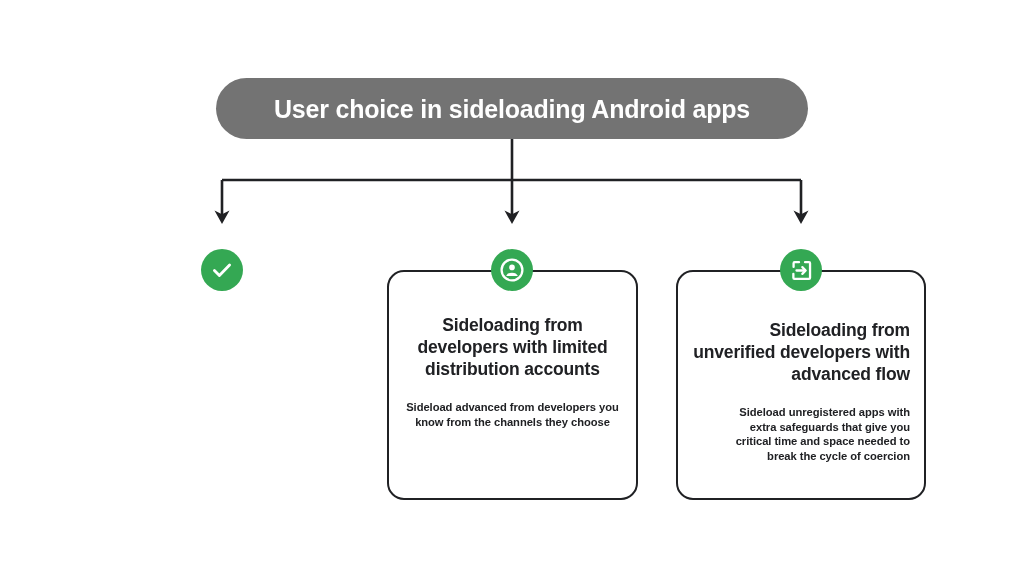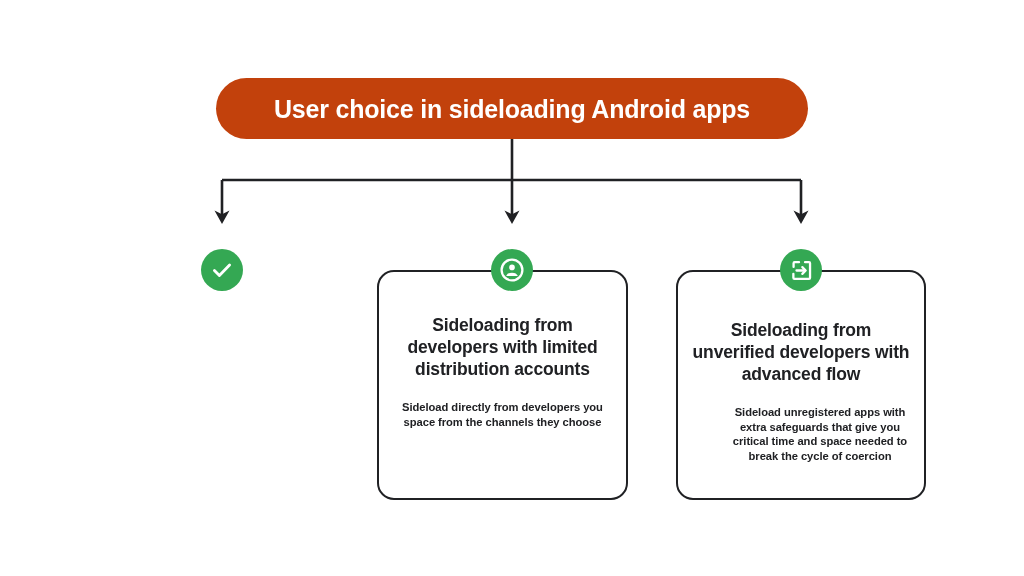--- a/index.html
+++ b/index.html
@@ -21,21 +21,21 @@
   }
 
   
   .banner {
     position: absolute;
     left: 216px;
     top: 78px;
     width: 592px;
     height: 61px;
     border-radius: 31px;
-    background: #c2410c;
+    background: #737373;
     display: flex;
     align-items: center;
     justify-content: center;
     box-sizing: border-box;
   }
   .banner-text {
     color: #ffffff;
     font-size: 25px;
     font-weight: bold;
     letter-spacing: -0.2px;
@@ -57,34 +57,34 @@
   .card {
     position: absolute;
     box-sizing: border-box;
     background: #ffffff;
     border: 2px solid #202124;
     border-radius: 17px;
     top: 270px;
     height: 230px;
   }
   .card-1 { left: 99px;  width: 249px; }
-  .card-2 { left: 377px; width: 251px; }
+  .card-2 { left: 387px; width: 251px; }
   .card-3 { left: 676px; width: 250px; }
 
   .card-inner {
     position: absolute;
     left: 0;
     right: 0;
     box-sizing: border-box;
     padding: 0 14px;
     text-align: center;
   }
   .card-1 .card-inner { top: 36px; }
   .card-2 .card-inner { top: 42px; }
-  .card-3 .card-inner { top: 47px; }
+  .card-3 .card-inner { top: 47px; text-align: right; }
 
   .card-title {
     color: #202124;
     font-size: 17.5px;
     font-weight: bold;
     line-height: 22px;
     letter-spacing: -0.15px;
     margin: 0;
   }
   .card-body {
@@ -141,21 +141,21 @@
       <path d="M222 224 L214.5 210.5 L222 214.2 L229.5 210.5 Z"></path>
       <path d="M512 224 L504.5 210.5 L512 214.2 L519.5 210.5 Z"></path>
       <path d="M801 224 L793.5 210.5 L801 214.2 L808.5 210.5 Z"></path>
     </g>
   </svg>
 
 
   <div class="card card-2">
     <div class="card-inner">
       <p class="card-title">Sideloading from developers with limited distribution accounts</p>
-      <p class="card-body p1">Sideload directly from developers you space from the channels they choose</p>
+      <p class="card-body p1">Sideload advanced from developers you know from the channels they choose</p>
     </div>
   </div>
 
   <div class="card card-3">
     <div class="card-inner">
       <p class="card-title">Sideloading from unverified developers with advanced flow</p>
       <p class="card-body p1">Sideload unregistered apps with extra safeguards that give you critical time and space needed to break the cycle of coercion</p>
     </div>
   </div>
 

